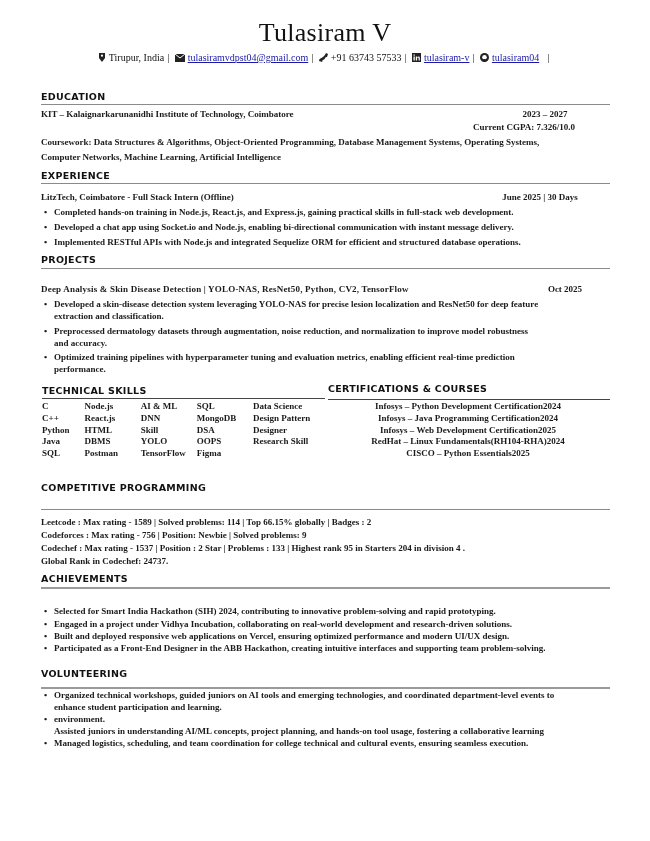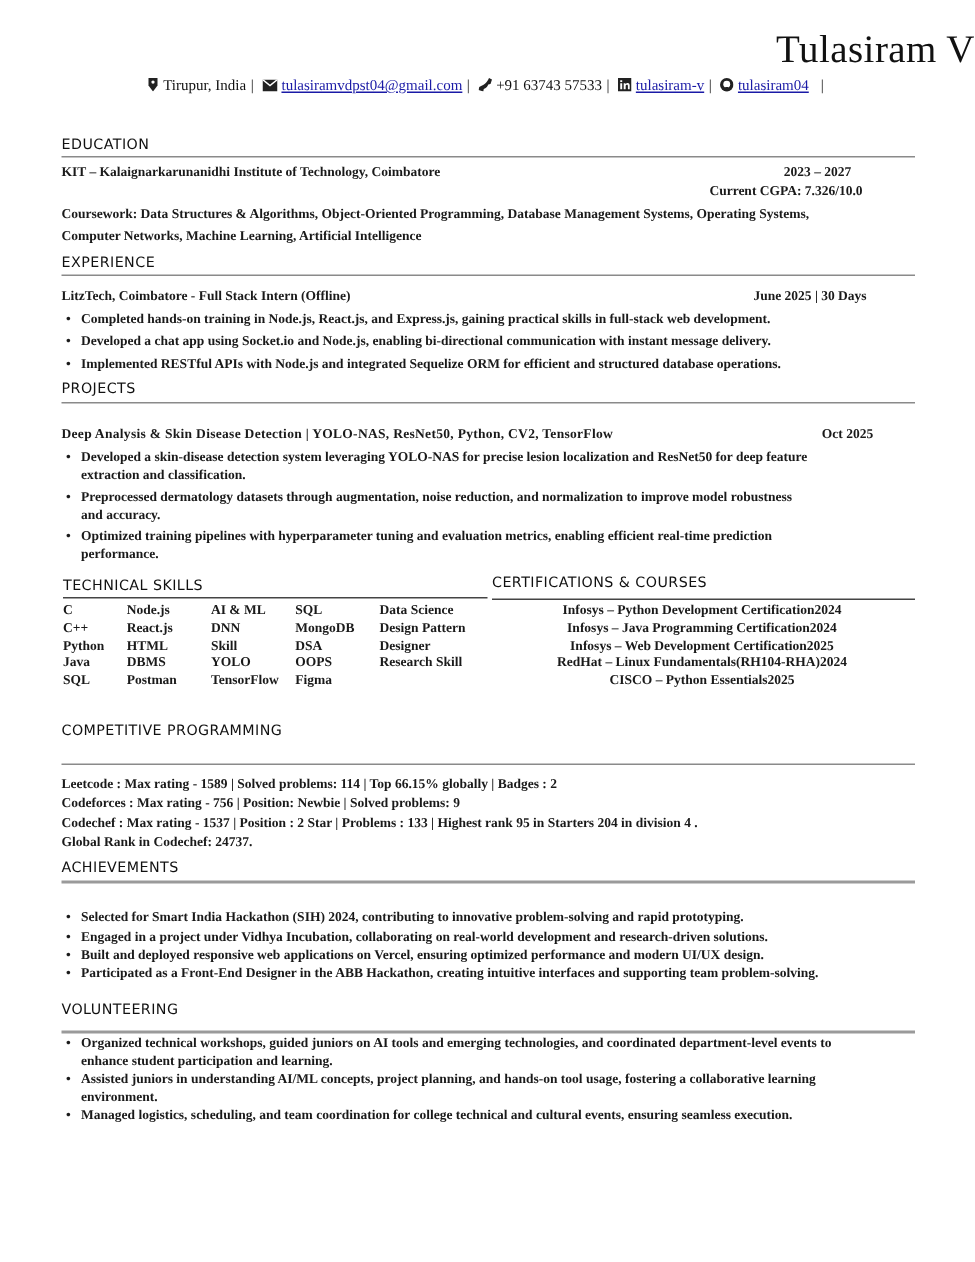--- a/index.html
+++ b/index.html
@@ -1,27 +1,27 @@
 <!DOCTYPE html>
 <html><head>
 <meta charset="utf-8">
 <style>
   html, body { margin: 0; padding: 0; background: #ffffff; }
   body { width: 650px; height: 841px; position: relative; overflow: hidden;
          font-family: "DejaVu Serif", "Liberation Serif", serif; color: #111; }
   .page { position: absolute; left: 0; top: 0; width: 650px; height: 841px; }
   .abs { position: absolute; }
-  .name { left: 0; width: 650px; top: 18px; text-align: right;
+  .name { left: 0; width: 650px; top: 18px; text-align: center;
           font-family: "Liberation Serif", serif; font-size: 26px; color: #111; letter-spacing: 0.3px; }
   .contact { left: 0; width: 650px; top: 52px; text-align: center;
              font-family: "Liberation Serif", serif; font-size: 10px; color: #111; white-space: nowrap; }
   .contact a { color: #1a1aa6; text-decoration: underline; }
   .contact .sep { margin: 0 3px; }
   .ico { display: inline-block; vertical-align: -1px; margin-right: 3px; }
-  .sec-title { left: 41px; font-family: "DejaVu Sans", sans-serif; font-weight: normal;
+  .sec-title { left: 41px; font-family: "DejaVu Sans", sans-serif; font-weight: bold;
                font-size: 9.5px; letter-spacing: 0.3px; color: #111; }
   .rule { left: 41px; width: 569px; height: 1px; background: #8a8a8a; }
   .rule.thick { height: 2px; background: #9a9a9a; }
   .line { font-family: "Liberation Serif", serif; font-size: 9px; font-weight: bold;
           color: #1a1a1a; white-space: nowrap; line-height: 12px; }
   .right { text-align: center; }
   .bullet { left: 44px; font-family: "Liberation Serif", serif; font-size: 9px; font-weight: bold;
             color: #1a1a1a; line-height: 12px; width: 566px; }
   .bullet .dot { position: absolute; left: 0; top: 0; }
   .bullet .txt { display: block; padding-left: 10px; }
@@ -216,21 +216,21 @@
 
   <div class="abs sec-title" style="top:668px">VOLUNTEERING</div>
   <div class="abs rule thick" style="top:687px"></div>
   <div class="abs bullet" style="top:689px">
     <span class="dot">•</span>
       <span class="txt">Organized technical workshops, guided juniors on AI tools and emerging technologies, and coordinated department-level events to</span>
       <span class="txt">enhance student participation and learning.</span>
   </div>
   <div class="abs bullet" style="top:713px">
     <span class="dot">•</span>
+      <span class="txt">environment.</span>
       <span class="txt">Assisted juniors in understanding AI/ML concepts, project planning, and hands-on tool usage, fostering a collaborative learning</span>
-      <span class="txt">environment.</span>
   </div>
   <div class="abs bullet" style="top:737px">
     <span class="dot">•</span>
       <span class="txt">Managed logistics, scheduling, and team coordination for college technical and cultural events, ensuring seamless execution.</span>
   </div>
 
 </div>
 
 </body></html>

